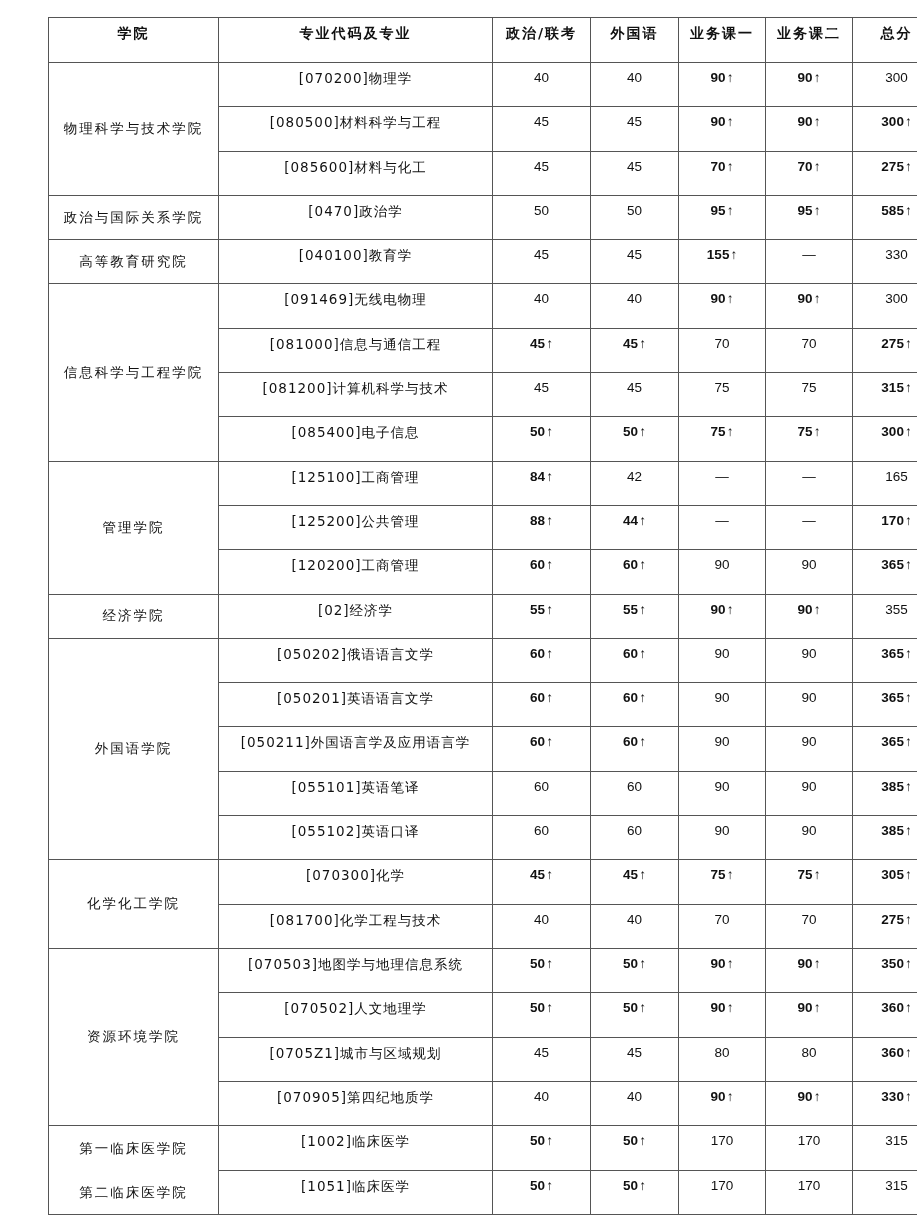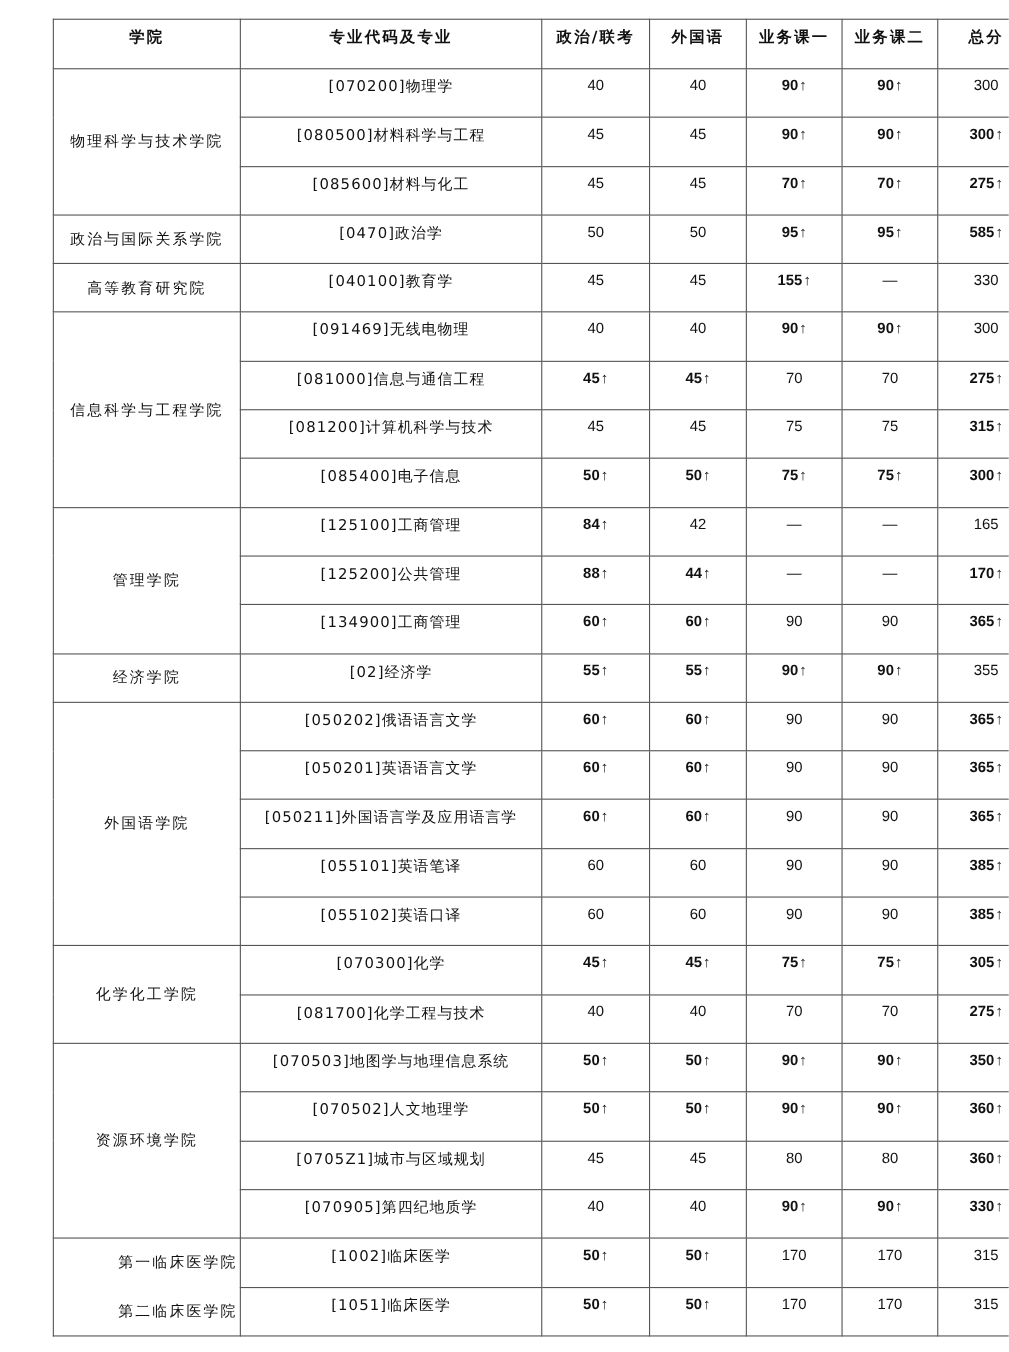--- a/index.html
+++ b/index.html
@@ -21,21 +21,21 @@
   table.scores col.c-total  { width: 88px; }
   table.scores th, table.scores td {
     border: 1px solid #555;
     text-align: center; vertical-align: top;
     padding: 7px 2px 0 2px;
     box-sizing: border-box;
   }
   table.scores thead th { height: 45px; font-size: 14px; font-weight: bold; letter-spacing: 2px; }
   table.scores tbody td { height: 44.3px; font-size: 13.5px; }
   td.school { vertical-align: middle !important; padding-top: 0 !important; letter-spacing: 2px; font-size: 13.5px; }
-  td.school.two-line span { display: block; line-height: 44px; text-align: right; }
+  td.school.two-line span { display: block; line-height: 44px; }
   td.major { letter-spacing: 1px; white-space: nowrap; }
   td.num { font-family: "Liberation Sans", sans-serif; font-size: 14px; }
   td.num.bold { font-weight: bold; }
   .arrow { font-weight: bold; margin-left: 1px; }
 </style>
 </head>
 <body>
 
 <table class="scores">
   <colgroup>
@@ -146,21 +146,21 @@
       </tr>
       <tr>
         <td class="major">[125200]公共管理</td>
         <td class="num bold"><span>88</span><span class="arrow">↑</span></td>
         <td class="num bold"><span>44</span><span class="arrow">↑</span></td>
         <td class="num"><span>—</span></td>
         <td class="num"><span>—</span></td>
         <td class="num bold"><span>170</span><span class="arrow">↑</span></td>
       </tr>
       <tr>
-        <td class="major">[134900]工商管理</td>
+        <td class="major">[120200]工商管理</td>
         <td class="num bold"><span>60</span><span class="arrow">↑</span></td>
         <td class="num bold"><span>60</span><span class="arrow">↑</span></td>
         <td class="num"><span>90</span></td>
         <td class="num"><span>90</span></td>
         <td class="num bold"><span>365</span><span class="arrow">↑</span></td>
       </tr>
       <tr>
         <td class="school" rowspan="1">经济学院</td>
         <td class="major">[02]经济学</td>
         <td class="num bold"><span>55</span><span class="arrow">↑</span></td>

